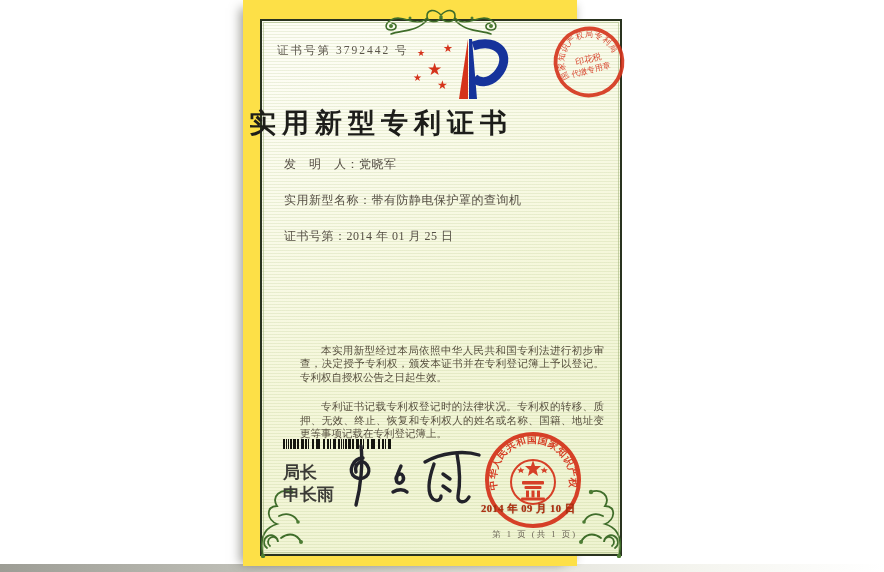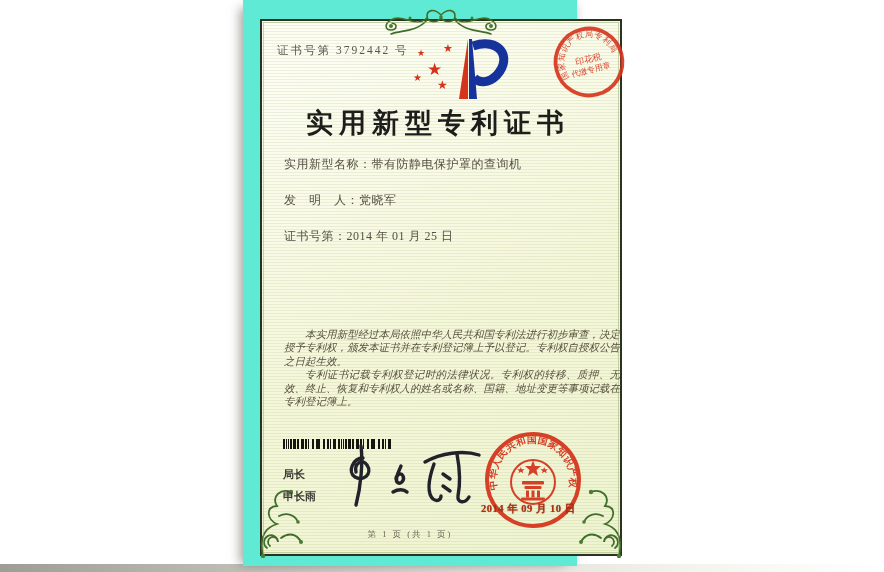--- a/index.html
+++ b/index.html
@@ -9,21 +9,21 @@
     font-family:"Liberation Serif","DejaVu Serif",serif;
   }
   
   .photo-edge{
     position:absolute;left:0;bottom:0;width:884px;height:8px;
     background:linear-gradient(90deg,#9d9d95 0%,#c2c2ba 30%,#dfdfd7 55%,#f4f4ee 78%,#ffffff 100%);
   }
   
   .page{
     position:absolute;left:243px;top:0;width:334px;height:566px;
-    background:#5eead4;
+    background:#fde047;
     box-shadow:-8px 3px 10px -5px rgba(70,70,60,.5), 5px 0 8px -5px rgba(70,70,60,.3);
   }
   
   .frame-area{
     position:absolute;left:17px;top:19px;width:362px;height:537px;
     border:2px solid #29331f;box-sizing:border-box;
     background:
       repeating-linear-gradient(0deg, rgba(150,175,95,.16) 0 1px, rgba(255,255,255,0) 1px 3px),
       linear-gradient(155deg,#fdfdf4 8%,#f5f7db 55%,#eef3d0 100%);
   }
@@ -41,56 +41,56 @@
   }
   .logo{position:absolute;left:170px;top:33px;width:112px;height:78px;}
   .logo .star{position:absolute;color:#d5331b;line-height:1;}
   .logo .s1{left:14px;top:28px;font-size:17px;}
   .logo .s2{left:30px;top:10px;font-size:11px;}
   .logo .s3{left:4px;top:16px;font-size:9px;}
   .logo .s4{left:0px;top:40px;font-size:10px;}
   .logo .s5{left:24px;top:46px;font-size:12px;}
   .title{
     position:absolute;left:0;top:105px;width:100%;
-    text-align:center;font-size:27px;font-weight:bold;color:#1d1d1a;
-    letter-spacing:6px;text-indent:6px;padding-left:25px;
+    font-size:27px;font-weight:bold;color:#1d1d1a;
+    letter-spacing:6px;text-indent:6px;
   }
   .fields{
     position:absolute;left:41px;top:156px;
     display:flex;flex-direction:column;gap:19px;
     font-size:12px;color:#554f44;letter-spacing:.5px;
   }
   .fields .row{white-space:nowrap;}
   .body-text{
     position:absolute;left:41px;top:328px;width:336px;
     font-size:10.5px;line-height:13.4px;text-align:justify;color:#57503f;
   }
-  .body-text p{margin:0;text-indent:2em;font-style:italic;}
+  .body-text p{margin:16px;text-indent:2em;}
   .barcode{
     position:absolute;left:40px;top:439px;width:108px;height:10px;
     background:
       repeating-linear-gradient(90deg,#15150f 0 2px,rgba(0,0,0,0) 2px 3px,#15150f 3px 4px,rgba(0,0,0,0) 4px 7px,#15150f 7px 9px,rgba(0,0,0,0) 9px 11px),
       repeating-linear-gradient(90deg,#15150f 0 1px,rgba(0,0,0,0) 1px 5px);
   }
   .issuer{
     position:absolute;left:40px;top:463px;
-    font-family:Liberation Serif, serif;
-    font-size:11px;font-weight:bold;color:#3b3b36;line-height:22px;
+    font-family:Liberation Mono, monospace;
+    font-size:17px;font-weight:bold;color:#3b3b36;line-height:22px;
   }
   .signature{position:absolute;left:86px;top:442px;}
   .main-seal{position:absolute;left:240px;top:430px;opacity:.93;}
   .seal-date{
     position:absolute;left:238px;top:502px;width:110px;
     font-size:10.5px;color:#b0300f;letter-spacing:.5px;font-weight:bold;white-space:nowrap;
     text-shadow:0 0 1px rgba(90,20,10,.6);
   }
   .small-seal{position:absolute;left:308px;top:24px;transform:rotate(-14deg);opacity:.9;}
   .footer-page{
     position:absolute;left:0;top:529px;width:100%;
-    text-align:center;font-size:8.5px;color:#6b6557;letter-spacing:2px;
+    text-align:right;font-size:8.5px;color:#6b6557;letter-spacing:2px;
   }
   svg{display:block;}
 </style>
 </head>
 <body>
 
 <div class="photo-edge"></div>
 
 <div class="page">
 
@@ -155,22 +155,22 @@
     <svg width="112" height="78" viewBox="0 0 112 78">
       <polygon points="55,6 46,66 55,66" fill="#d5331b"></polygon>
       <polygon points="56,6 56,66 64,66 59,6" fill="#16339b"></polygon>
       <path d="M60,13 C86,4 100,24 84,42 C75,51 66,50 61,45" stroke="#16339b" stroke-width="9" fill="none"></path>
     </svg>
   </div>
 
   <div class="title">实用新型专利证书</div>
 
   <div class="fields">
+    <div class="row"><span>发　明　人：</span><span>党晓军</span></div>
     <div class="row"><span>实用新型名称：</span><span>带有防静电保护罩的查询机</span></div>
-    <div class="row"><span>发　明　人：</span><span>党晓军</span></div>
     <div class="row"><span>证书号第：</span><span>2014 年 01 月 25 日</span></div>
   </div>
 
   <div class="body-text">
     <p>本实用新型经过本局依照中华人民共和国专利法进行初步审查，决定授予专利权，颁发本证书并在专利登记簿上予以登记。专利权自授权公告之日起生效。</p>
     <p>专利证书记载专利权登记时的法律状况。专利权的转移、质押、无效、终止、恢复和专利权人的姓名或名称、国籍、地址变更等事项记载在专利登记簿上。</p>
   </div>
 
   <div class="barcode"></div>
 

